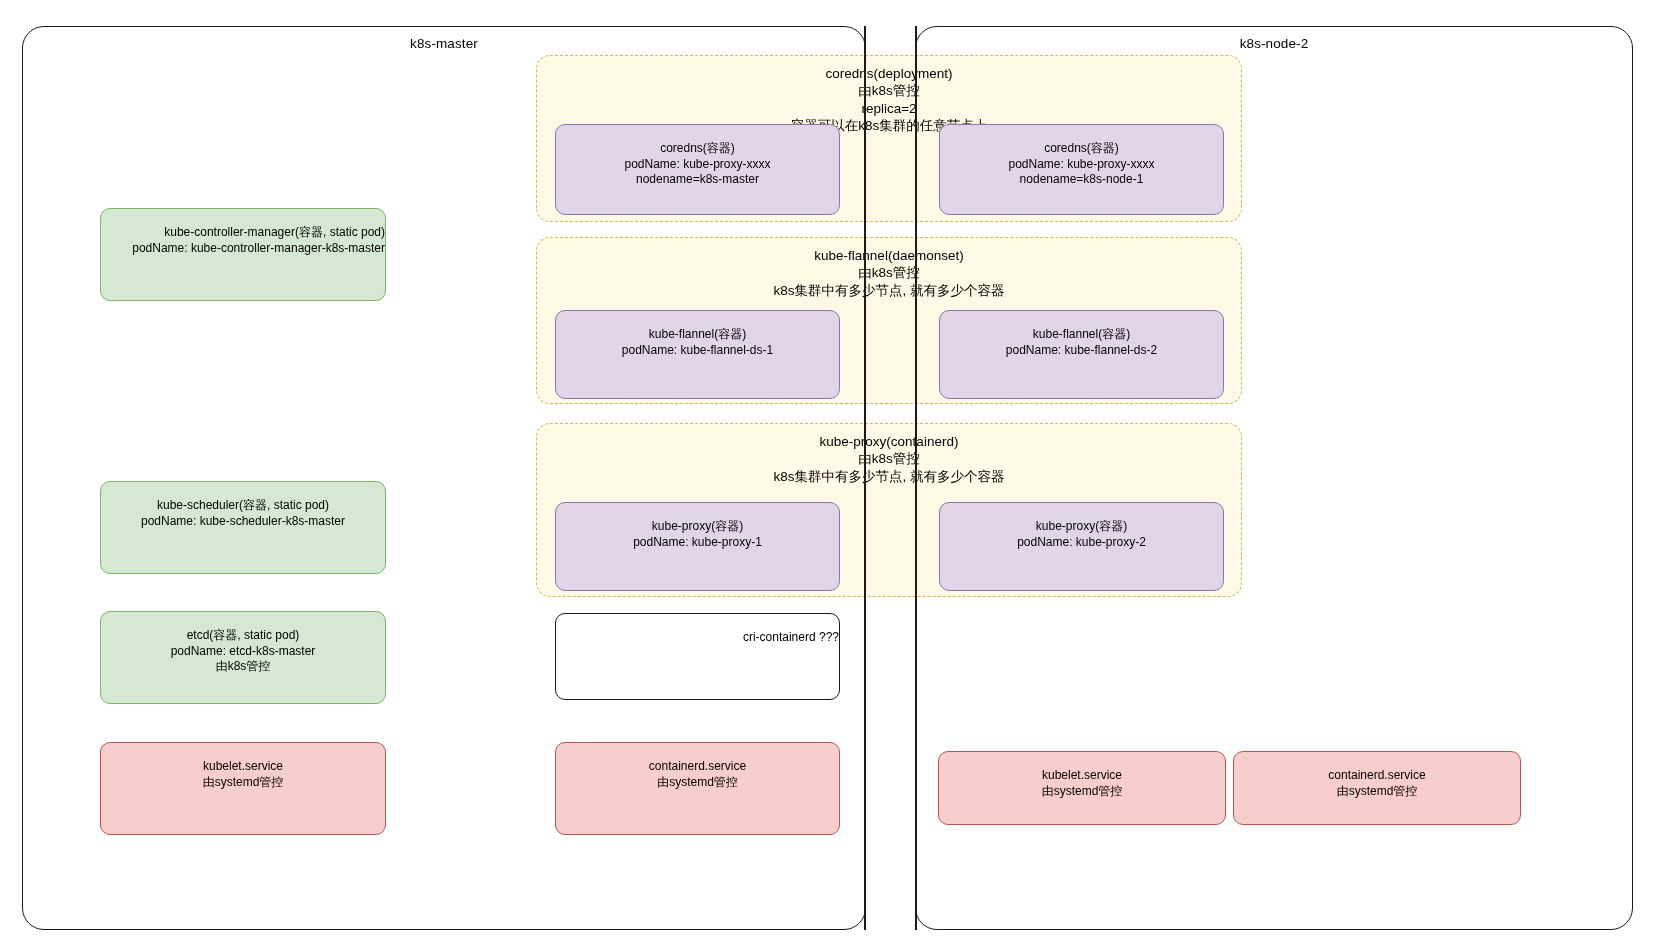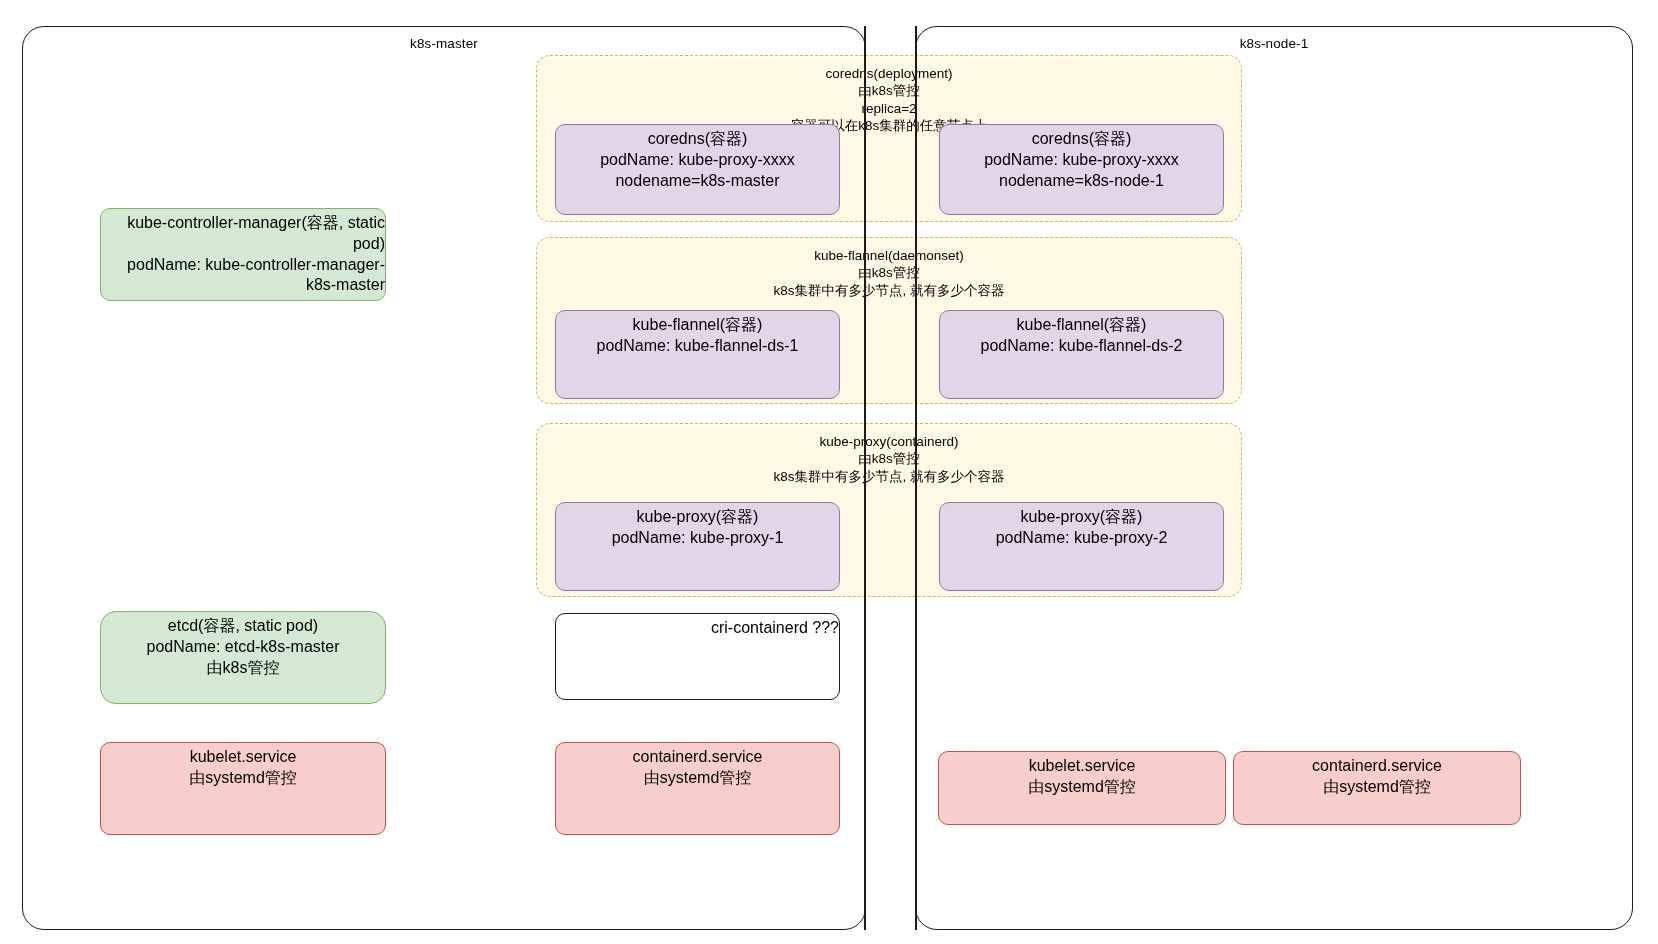--- a/index.html
+++ b/index.html
@@ -59,25 +59,25 @@
     line-height: 1.28;
     white-space: pre-line;
   }
 
   
   .leaf {
     position: absolute;
     box-sizing: border-box;
     border-radius: 10px;
     text-align: center;
-    font-size: 16px;
+    font-size: 12px;
     line-height: 1.3;
     color: #000000;
     white-space: pre-line;
-    padding-top: 4px;
+    padding-top: 16px;
     z-index: 4;
   }
   .leaf.purple {
     background: #e1d5e7;
     border: 1.6px solid #9673a6;
   }
   .leaf.green {
     background: #d5e8d4;
     border: 1.6px solid #82b366;
   }
@@ -102,29 +102,31 @@
 </head>
 <body>
 
 <div id="canvas">
 
   <div class="node-box" style="left:22px; top:26px; width:844px; height:904px;">
     <div class="node-title">k8s-master</div>
   </div>
 
   <div class="node-box" style="left:915px; top:26px; width:718px; height:904px;">
-    <div class="node-title">k8s-node-1</div>
+    <div class="node-title">k8s-node-2</div>
   </div>
 
   <div class="leaf green" style="left:100px; top:208px; width:286px; height:93px;text-align:right;">kube-controller-manager(容器, static pod)
 podName: kube-controller-manager-k8s-master</div>
 
 
+  <div class="leaf green" style="left:100px; top:481px; width:286px; height:93px;">kube-scheduler(容器, static pod)
+podName: kube-scheduler-k8s-master</div>
 
-  <div class="leaf green" style="left:100px; top:611px; width:286px; height:93px;border-radius:16px;">etcd(容器, static pod)
+  <div class="leaf green" style="left:100px; top:611px; width:286px; height:93px;">etcd(容器, static pod)
 podName: etcd-k8s-master
 由k8s管控</div>
 
   <div class="group-box" style="left:536px; top:55px; width:706px; height:167px;">
     <div class="group-title">coredns(deployment)
 由k8s管控
 replica=2
 容器可以在k8s集群的任意节点上</div>
   </div>
   <div class="leaf purple" style="left:555px; top:124px; width:285px; height:91px;">coredns(容器)

